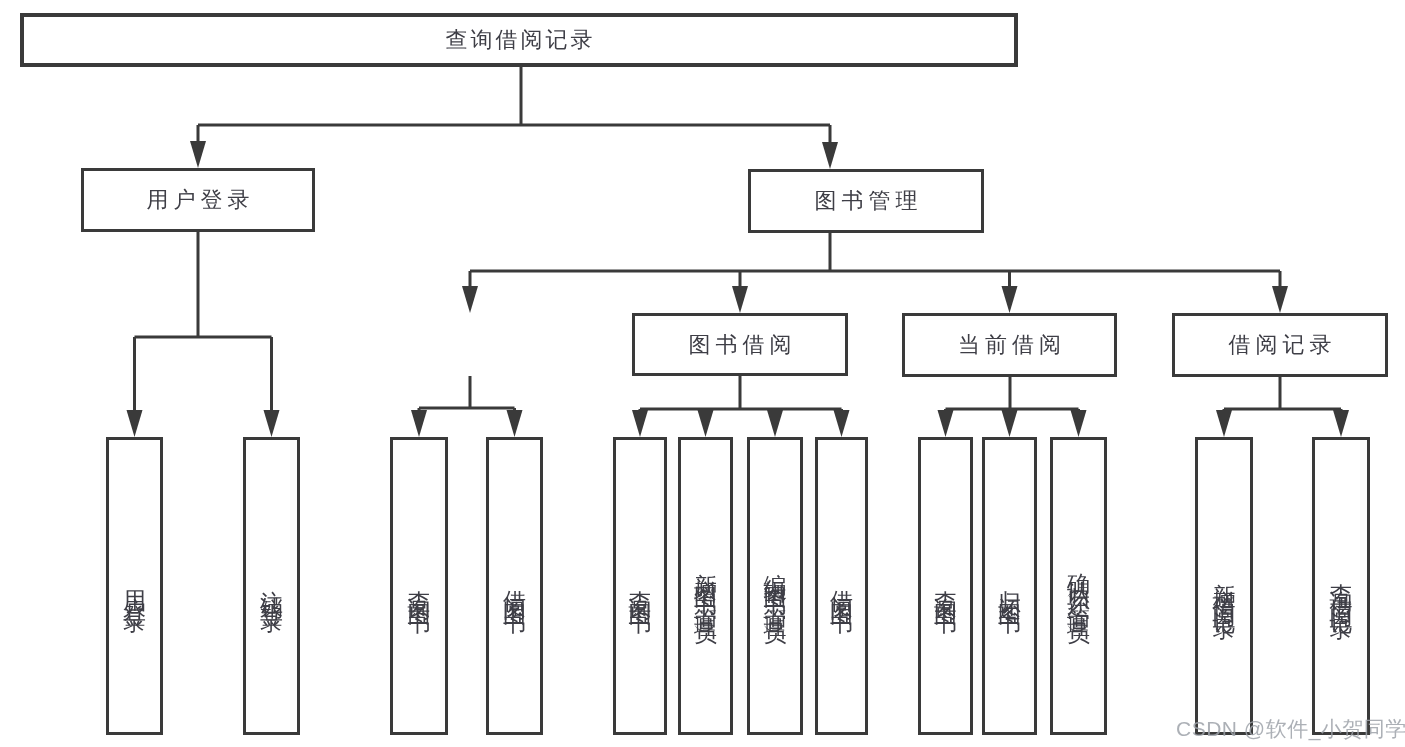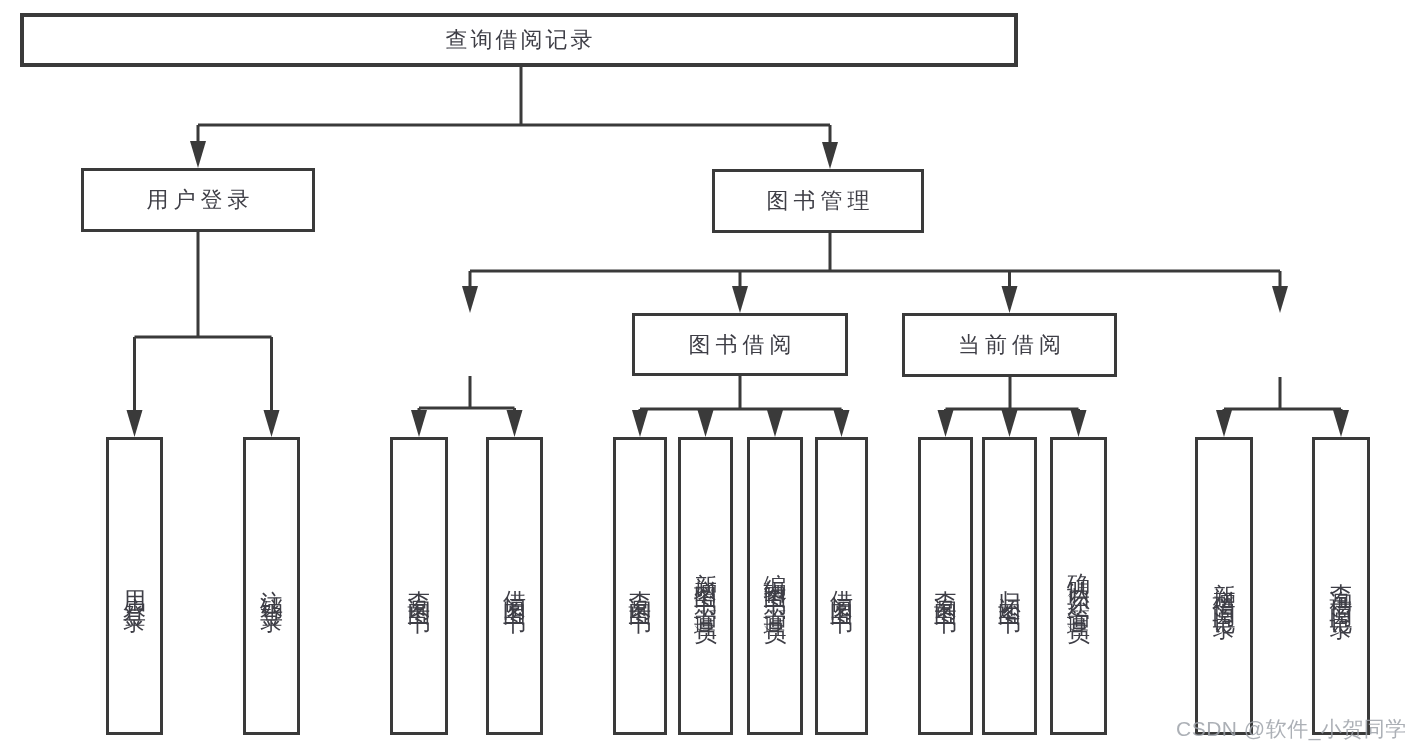--- a/index.html
+++ b/index.html
@@ -62,29 +62,32 @@
     </g>
   </svg>
 
   <div class="node root" style="left:20px;top:13px;width:998px;height:54px">
     <span>查询借阅记录</span>
   </div>
 
   <div class="node h" style="left:81px;top:168px;width:234px;height:64px">
     <span>用户登录</span>
   </div>
-  <div class="node h" style="left:712px;top:169px;width:212px;height:64px">
+  <div class="node h" style="left:748px;top:169px;width:236px;height:64px">
     <span>图书管理</span>
   </div>
 
   <div class="node h" style="left:902px;top:313px;width:215px;height:64px">
     <span>当前借阅</span>
   </div>
   <div class="node h" style="left:632px;top:313px;width:216px;height:63px">
     <span>图书借阅</span>
+  </div>
+  <div class="node h" style="left:1172px;top:313px;width:216px;height:64px">
+    <span>借阅记录</span>
   </div>
 
   <div class="node v" style="left:106px;top:437px;width:57px;height:298px">
     <span>用户登录</span>
   </div>
   <div class="node v" style="left:243px;top:437px;width:57px;height:298px">
     <span>注销登录</span>
   </div>
 
   <div class="node v" style="left:390px;top:437px;width:58px;height:298px">

